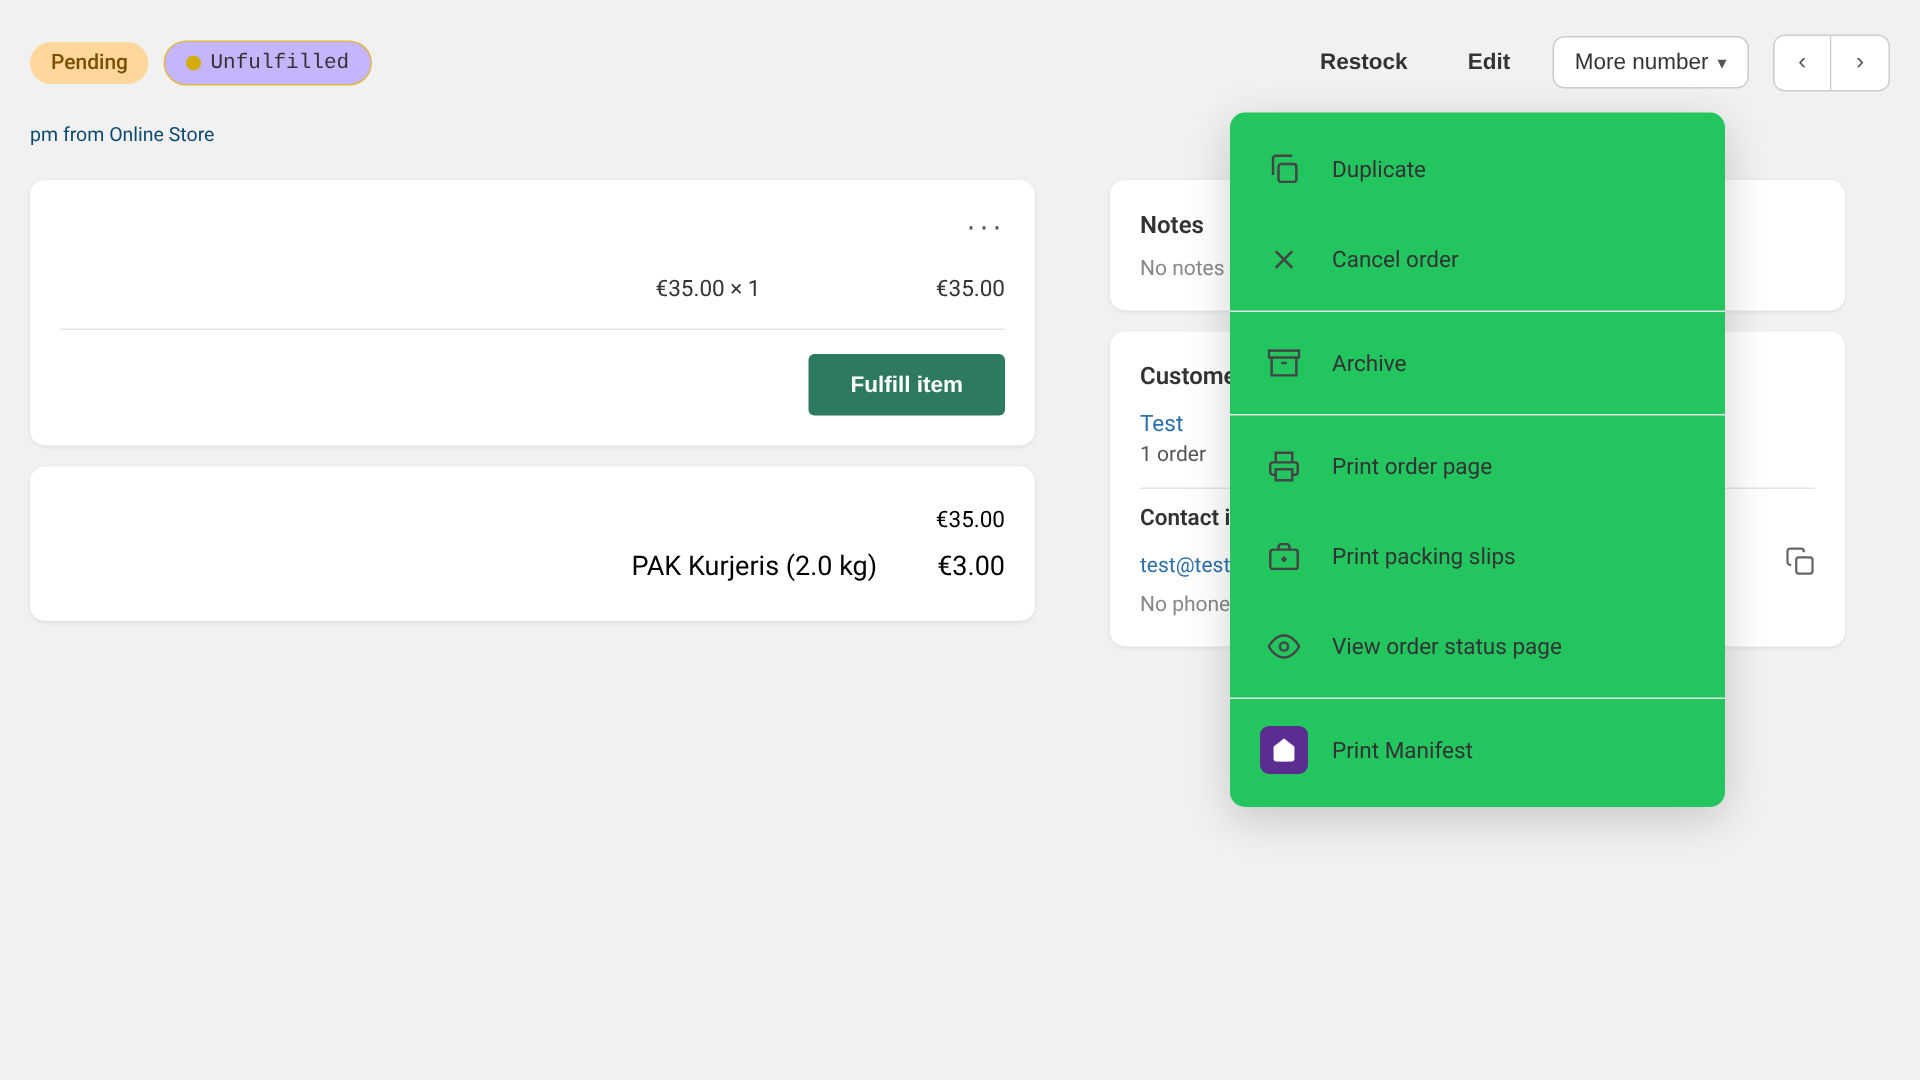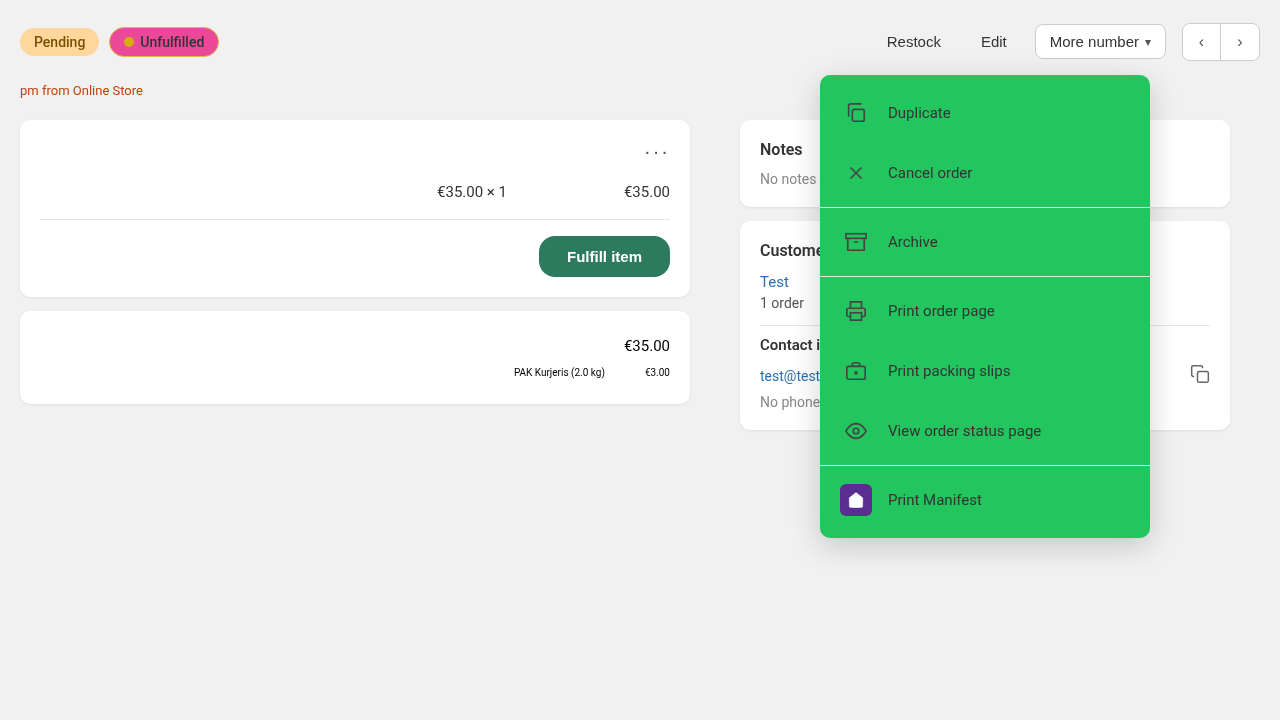--- a/index.html
+++ b/index.html
@@ -36,30 +36,31 @@
       background: #ffd79d;
       color: #7a4f01;
       padding: 6px 14px;
       border-radius: 20px;
       font-size: 14px;
       font-weight: 500;
       margin-right: 10px;
     }
 
     .badge-unfulfilled {
-      background: #ec4899;
+      background: #c4b5fd;
       border: 1.5px solid #e0b84b;
       color: #333;
       padding: 6px 14px;
       border-radius: 20px;
       font-size: 14px;
       font-weight: 500;
       display: flex;
       align-items: center;
       gap: 6px;
+      font-family: Liberation Mono, monospace;
     }
 
     .badge-unfulfilled::before {
       content: '';
       width: 10px;
       height: 10px;
       border-radius: 50%;
       background: #d4ac0d;
       display: inline-block;
     }
@@ -70,21 +71,21 @@
       align-items: center;
       gap: 16px;
     }
 
     .btn-text {
       background: none;
       border: none;
       font-size: 15px;
       color: #333;
       cursor: pointer;
-      font-weight: 400;
+      font-weight: 700;
       padding: 8px 12px;
     }
 
     .btn-more-actions {
       background: #fff;
       border: 1.5px solid #ccc;
       border-radius: 8px;
       font-size: 15px;
       color: #333;
       cursor: pointer;
@@ -118,21 +119,21 @@
     .nav-btn:first-child {
       border-right: 1px solid #ccc;
     }
 
     
     .sub-header {
       position: absolute;
       top: 83px;
       left: 20px;
       font-size: 13px;
-      color: #c2410c;
+      color: #0c4a6e;
       text-align: right;
     }
 
     
     .left-panel {
       position: absolute;
       top: 110px;
       left: 0;
       width: 710px;
       padding: 10px 20px;
@@ -186,21 +187,21 @@
     .fulfill-btn-row {
       display: flex;
       justify-content: flex-end;
       margin-top: 16px;
     }
 
     .fulfill-btn {
       background: #2d7a5f;
       color: #fff;
       border: none;
-      border-radius: 16px;
+      border-radius: 4px;
       padding: 12px 28px;
       font-size: 15px;
       font-weight: 600;
       cursor: pointer;
     }
 
     
     .card2 {
       background: #fff;
       border-radius: 10px;
@@ -213,21 +214,21 @@
       justify-content: flex-end;
       gap: 80px;
       font-size: 15px;
       padding: 6px 0;
     }
 
     .shipping-row {
       display: flex;
       justify-content: flex-end;
       gap: 40px;
-      font-size: 10px;
+      font-size: 18px;
       padding: 6px 0;
     }
 
     
     .right-panel {
       position: absolute;
       top: 110px;
       left: 720px;
       width: 530px;
       padding: 10px 20px;

